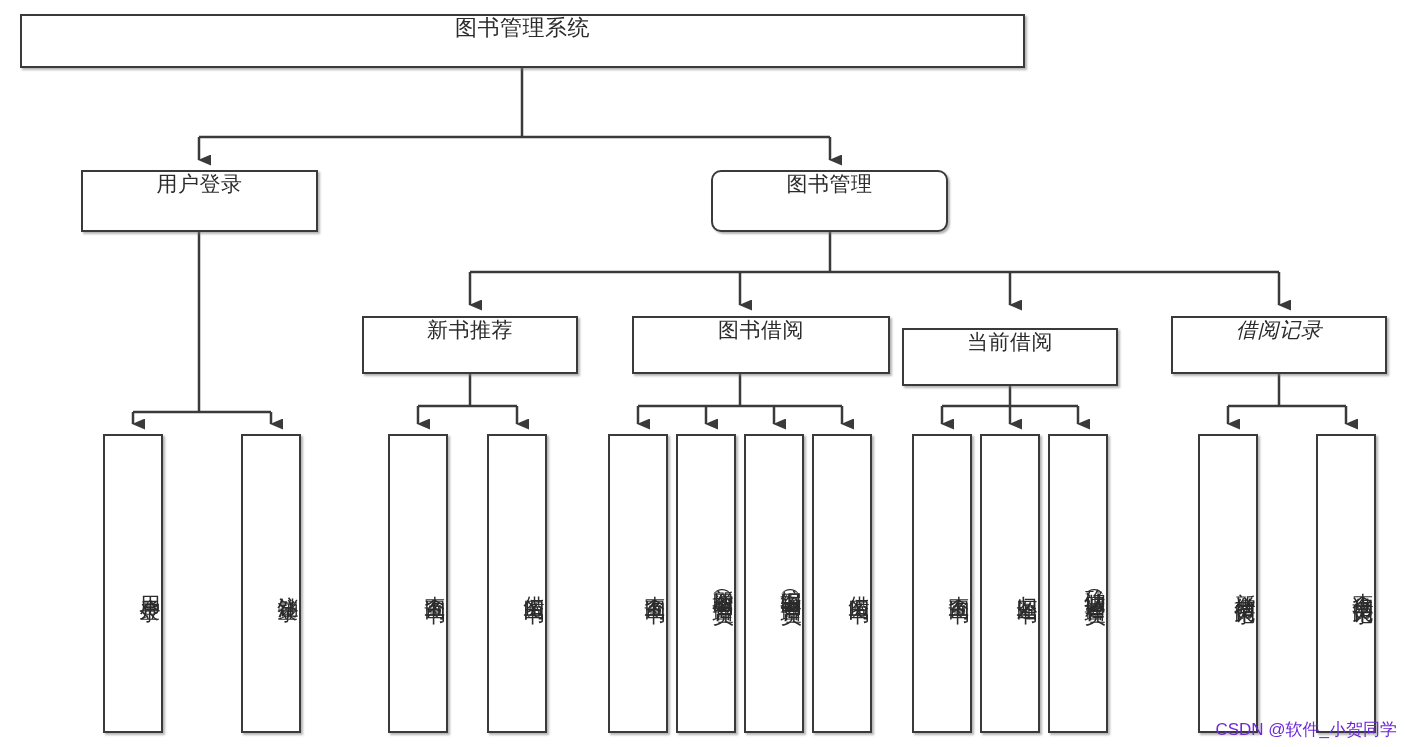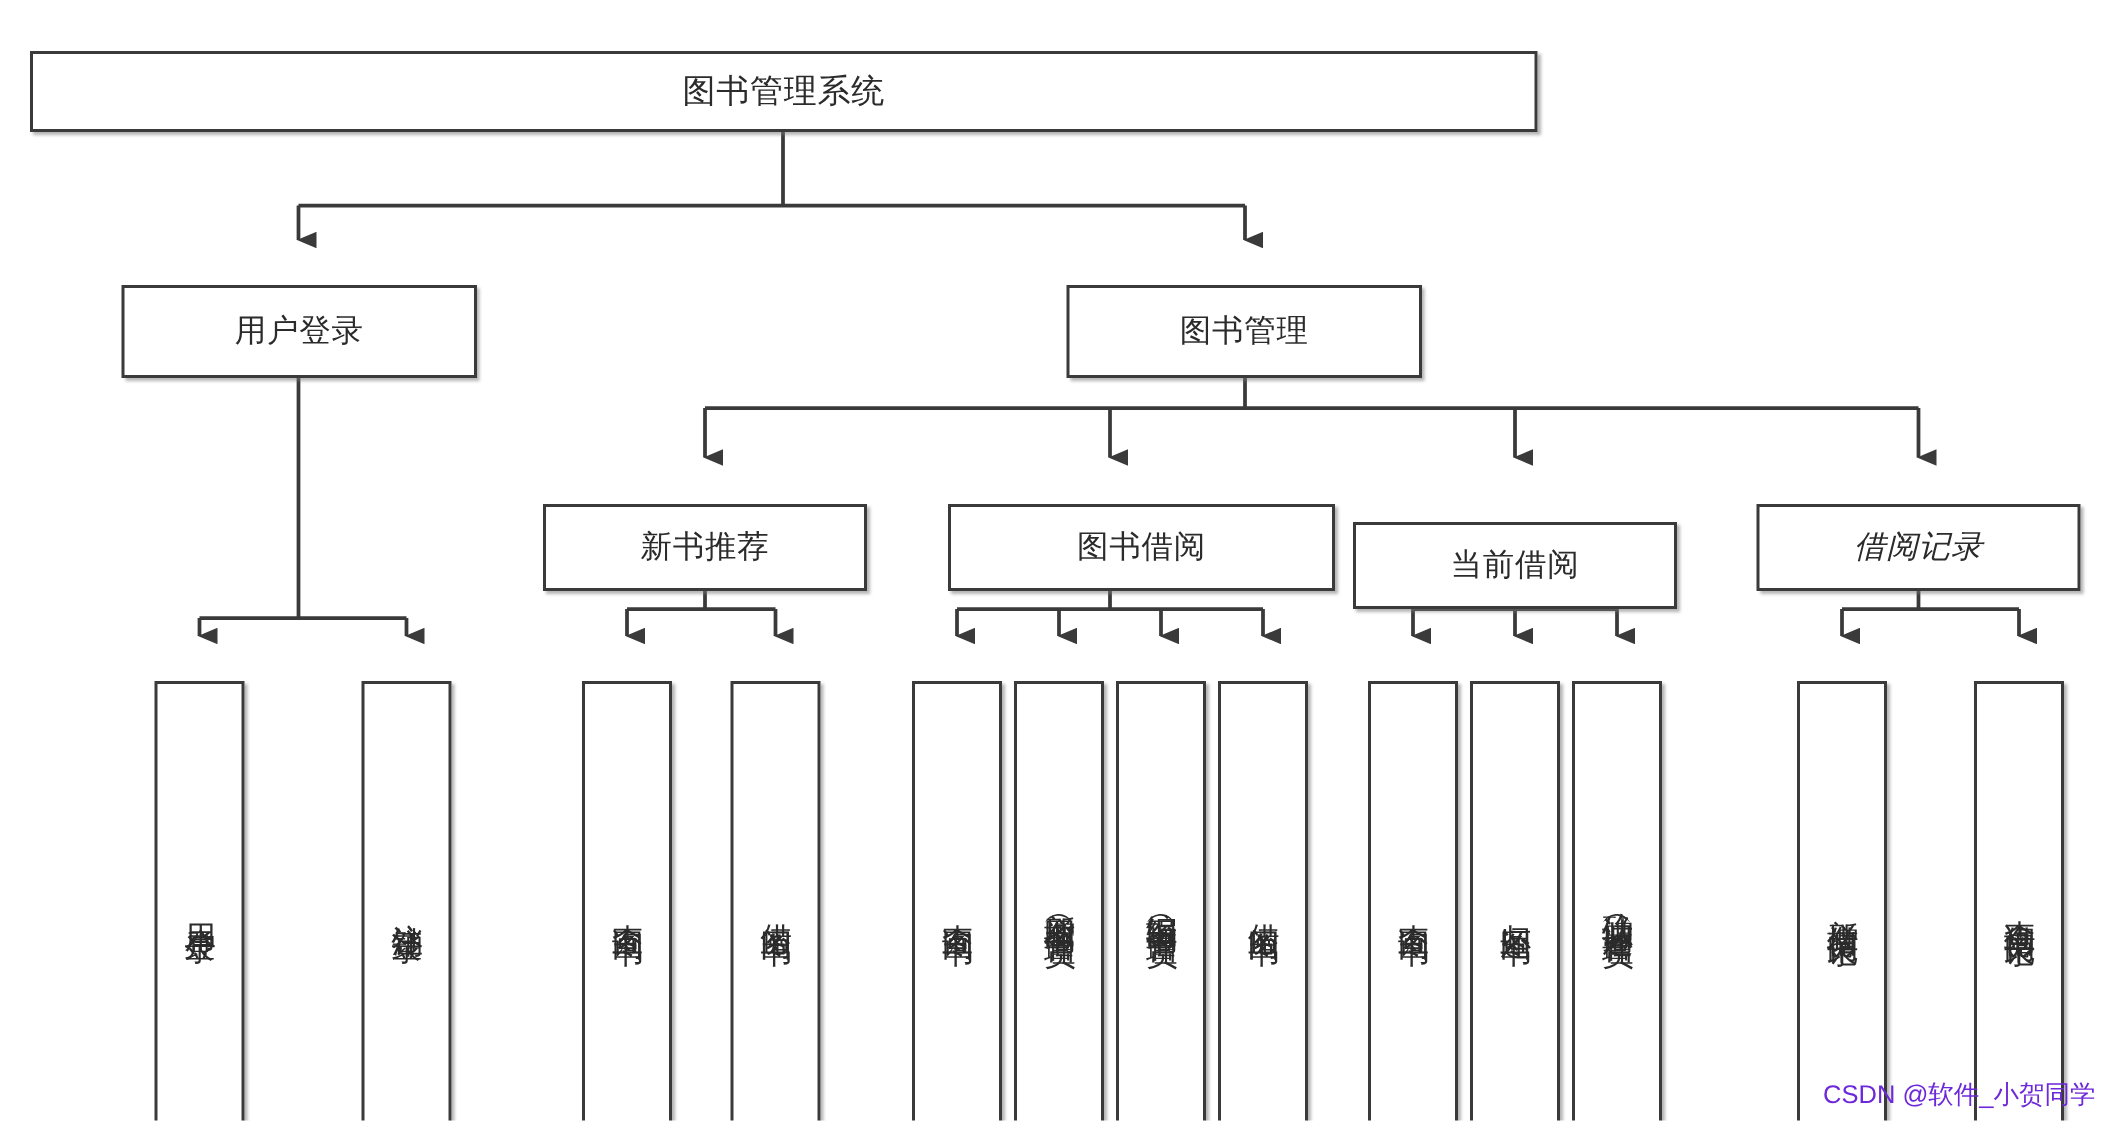--- a/index.html
+++ b/index.html
@@ -38,24 +38,23 @@
     height: 747px;
     z-index: 2;
   }
   .node {
     position: absolute;
     box-sizing: border-box;
     background: #ffffff;
     border: 2.5px solid #3a3a3a;
     box-shadow: 2px 2px 2px rgba(120,120,120,0.55);
     display: flex;
-    align-items: center;
+    align-items: flex-start;
     justify-content: center;
     color: #2b2b2b;
-    margin-top: 20px;
   }
   .node-label {
     text-align: center;
     line-height: 1.12;
     letter-spacing: 0.5px;
     white-space: nowrap;
   }
   
   .node.horiz .node-label {
     font-size: 21px;
@@ -147,21 +146,21 @@
 
   <div id="node-layer">
 
     <div class="node horiz root" style="left:20px; top:14px; width:1005px; height:54px;">
       <span class="node-label">图书管理系统</span>
     </div>
 
     <div class="node horiz" style="left:81px; top:170px; width:237px; height:62px;">
       <span class="node-label">用户登录</span>
     </div>
-    <div class="node horiz" style="left:711px; top:170px; width:237px; height:62px;">
+    <div class="node horiz" style="left:711px; top:170px; width:237px; height:62px;border-radius:10px;">
       <span class="node-label">图书管理</span>
     </div>
 
     <div class="node horiz" style="left:362px; top:316px; width:216px; height:58px;">
       <span class="node-label">新书推荐</span>
     </div>
     <div class="node horiz" style="left:632px; top:316px; width:258px; height:58px;">
       <span class="node-label">图书借阅</span>
     </div>
     <div class="node horiz" style="left:902px; top:328px; width:216px; height:58px;">

